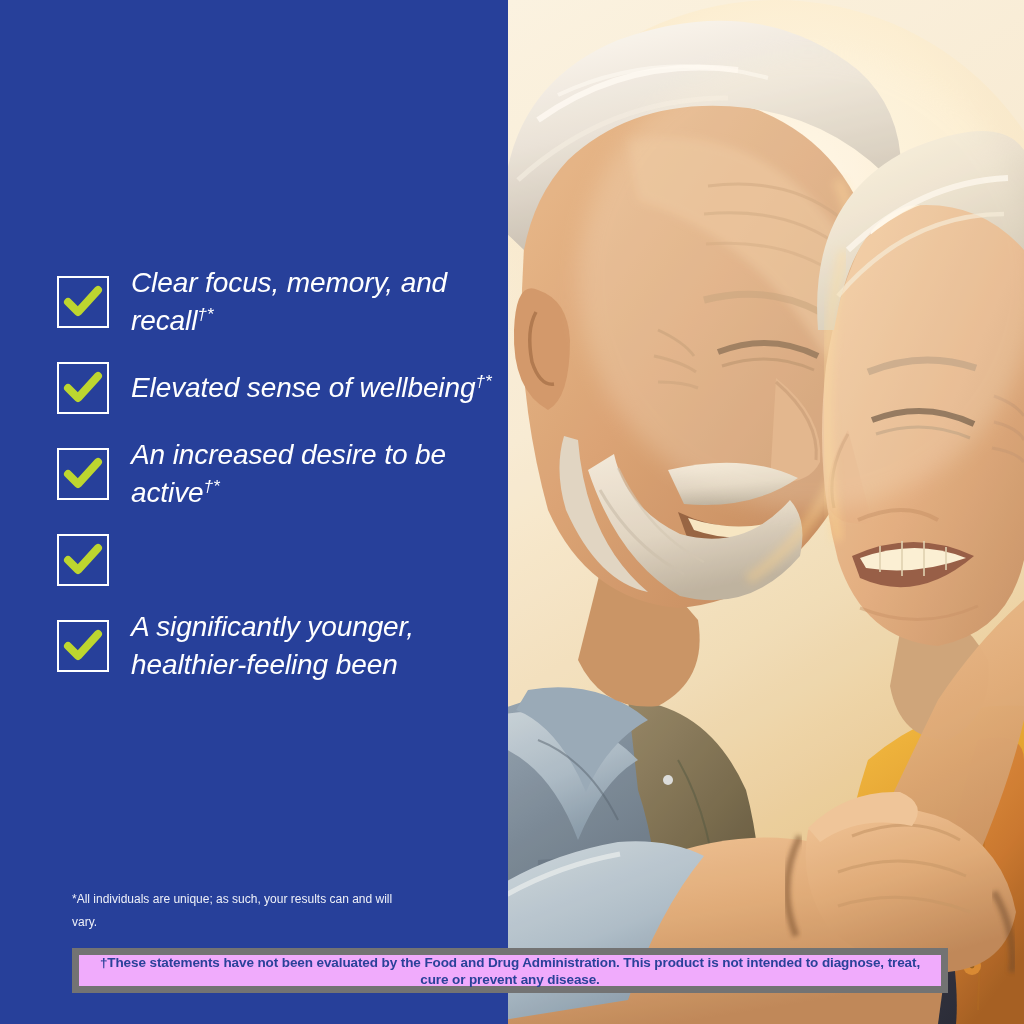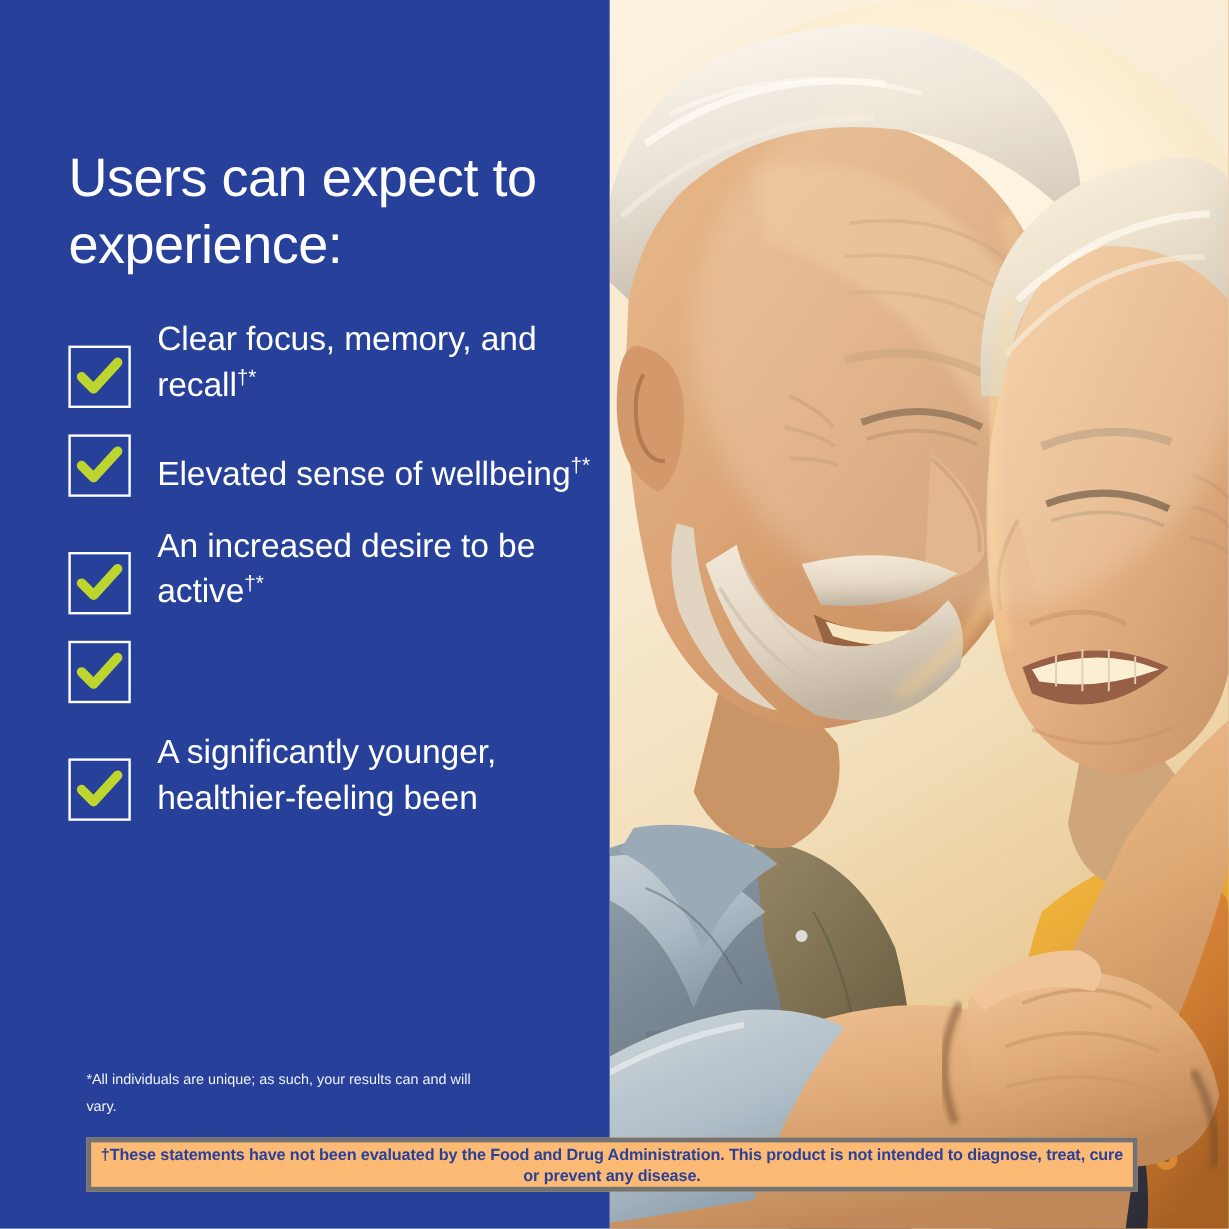--- a/index.html
+++ b/index.html
@@ -31,22 +31,23 @@
     letter-spacing:-0.4px;
   }
 
   
   .benefits{
     position:absolute; left:57px; top:262px;
     width:445px;
   }
   .benefit{
     display:flex;
-    align-items:flex-end;
+    align-items:center;
     margin-bottom:20px;
+    font-style:italic;
   }
   .checkbox{
     flex:0 0 auto;
     width:52px; height:52px;
     border:2px solid #ffffff;
     position:relative;
     margin-top:2px;
   }
   .checkbox svg{
     position:absolute; left:50%; top:50%;
@@ -87,22 +88,22 @@
     background:#c9955c;
     z-index:1;
   }
   .photo svg{ display:block; width:516px; height:1024px; }
 
   
   .disclaimer{
     position:absolute;
     left:72px; top:948px;
     width:876px; height:45px;
-    background:#fdba74;
-    border:4px solid #737373;
+    background:#f0abfc;
+    border:7px solid #737373;
     display:flex;
     align-items:center;
     justify-content:center;
     text-align:center;
     z-index:5;
   }
   .disclaimer-text{
     font-size:13.5px;
     line-height:17px;
     font-weight:700;
@@ -332,21 +333,20 @@
         <path d="M486 892 Q508 930 504 972" stroke="#5e3a20" stroke-width="7" fill="none" opacity="0.5" filter="url(#vsoft)"></path>
       </g>
 
       <rect x="0" y="0" width="516" height="1024" fill="#ffcf8a" opacity="0.1"></rect>
       <ellipse cx="300" cy="280" rx="230" ry="230" fill="#fff6e0" opacity="0.22" filter="url(#softer)"></ellipse>
     </svg>
   </div>
 
   <div class="blue-panel">
 
-    <h1 class="headline">Users can expect to experience:</h1>
 
     <div class="benefits">
 
       <div class="benefit">
         <span class="checkbox">
           <svg viewBox="0 0 40 40">
             <path d="M5 20 L15 30 L35 8" fill="none" stroke="#bdd62f" stroke-width="8" stroke-linecap="round" stroke-linejoin="round"></path>
           </svg>
         </span>
         <span class="benefit-text"><span>Clear focus, memory, and recall</span><sup>†*</sup></span>

